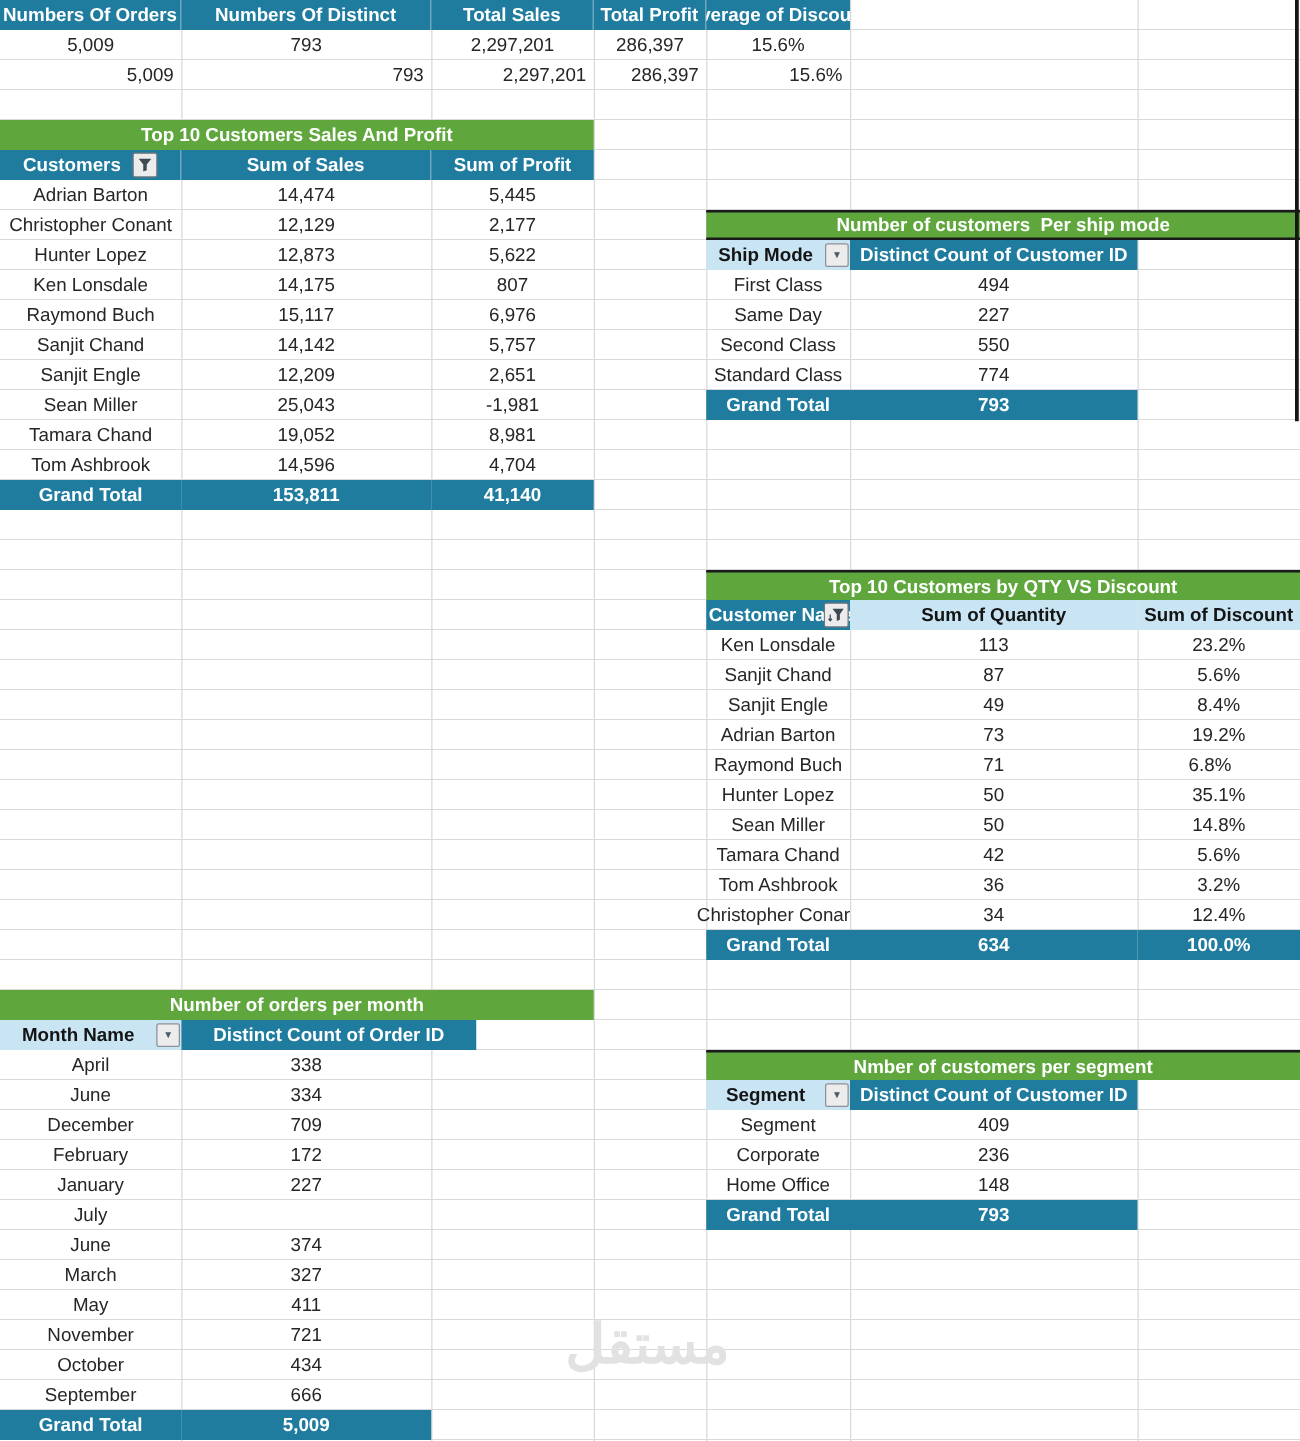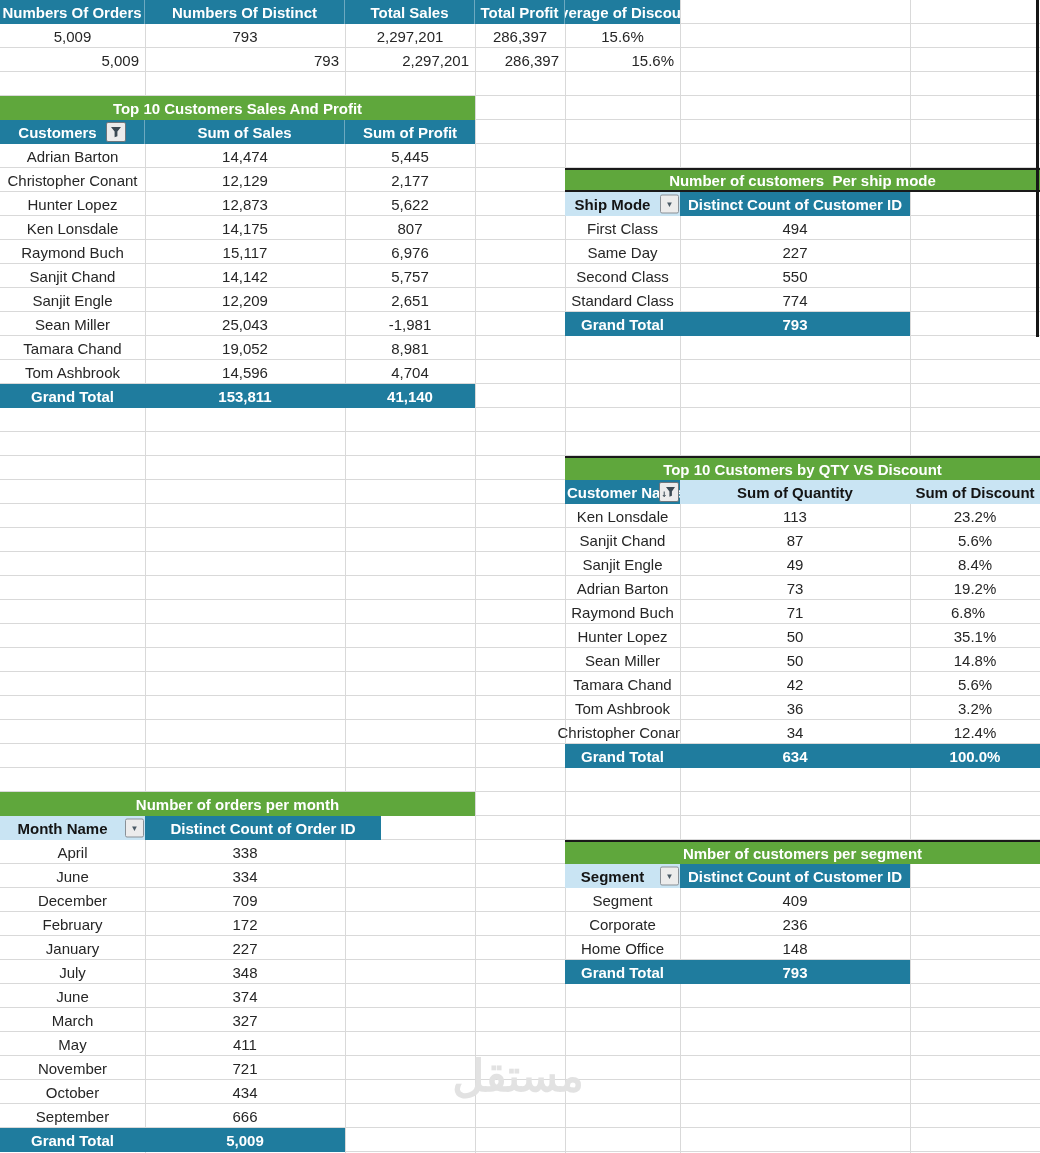--- a/index.html
+++ b/index.html
@@ -336,21 +336,20 @@
         <div class="row24">
         <div class="cell" style="width:145px">February</div>
         <div class="cell" style="width:200px">172</div>
       </div>
         <div class="row24">
         <div class="cell" style="width:145px">January</div>
         <div class="cell" style="width:200px">227</div>
       </div>
         <div class="row24">
         <div class="cell" style="width:145px">July</div>
-        <div class="cell" style="width:200px">348</div>
       </div>
         <div class="row24">
         <div class="cell" style="width:145px">June</div>
         <div class="cell" style="width:200px">374</div>
       </div>
         <div class="row24">
         <div class="cell" style="width:145px">March</div>
         <div class="cell" style="width:200px">327</div>
       </div>
         <div class="row24">

